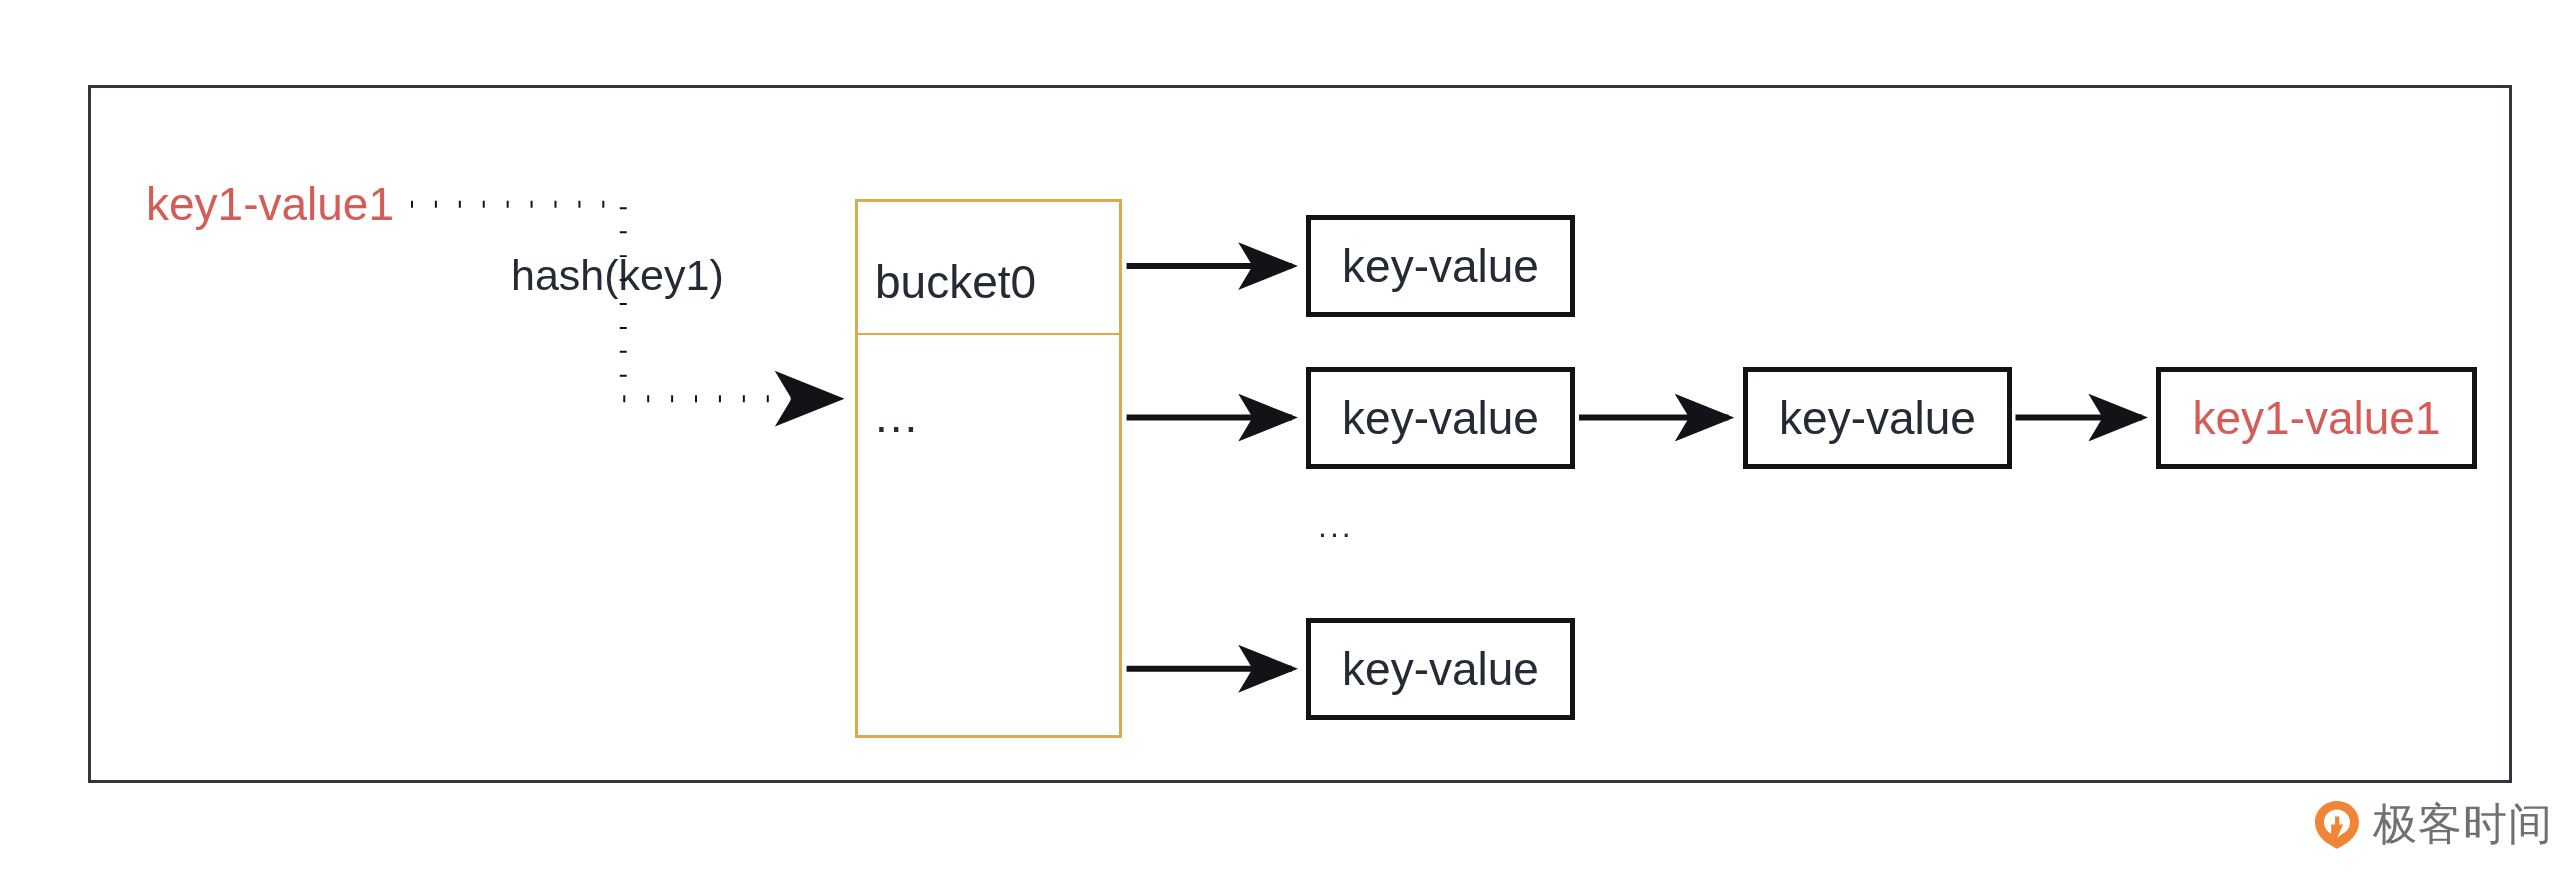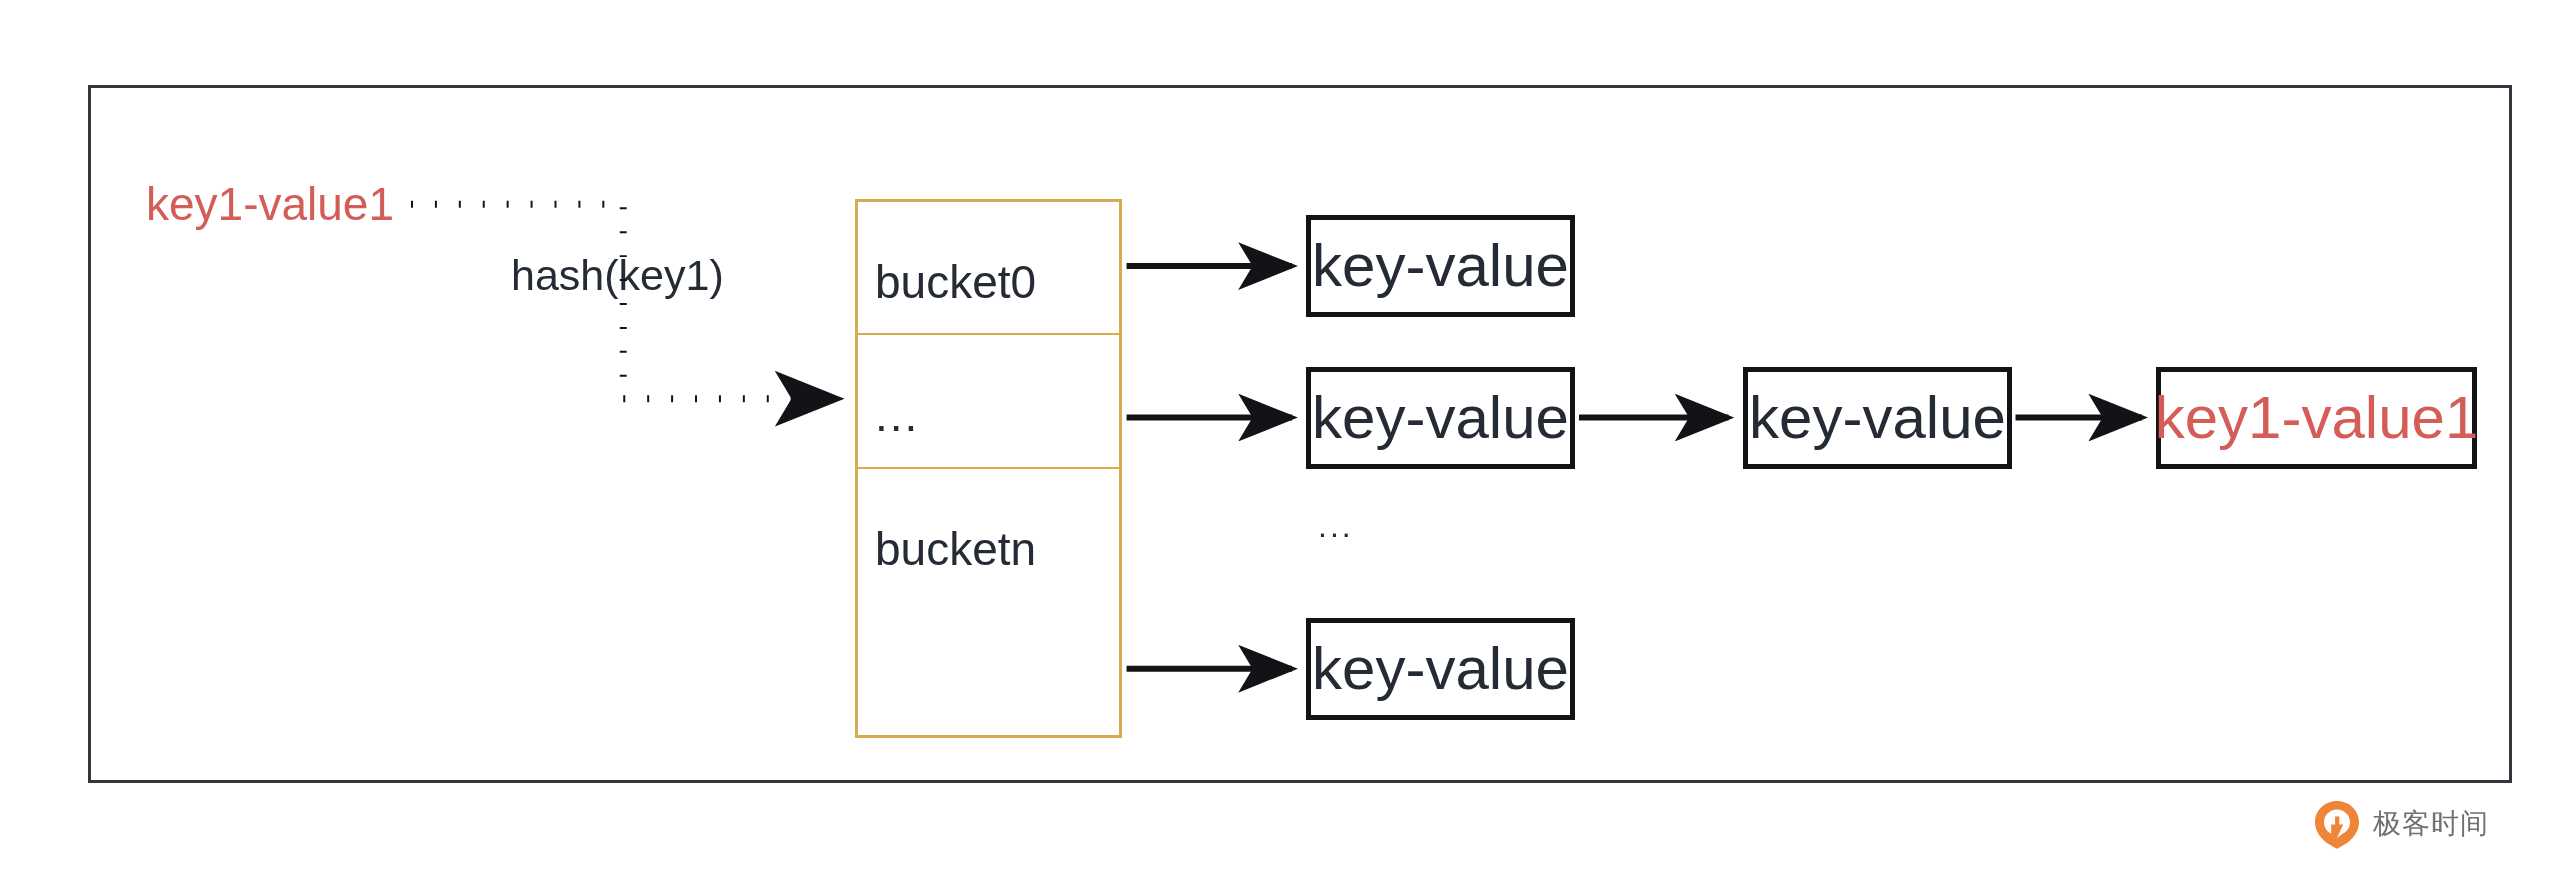--- a/index.html
+++ b/index.html
@@ -89,21 +89,21 @@
   .kv-box {
     position: absolute;
     box-sizing: border-box;
     border: 5px solid #111317;
     background: #ffffff;
     display: flex;
     align-items: center;
     justify-content: center;
   }
   .kv-text {
-    font-size: 60px;
+    font-size: 46px;
     color: #252b35;
     font-family: "Liberation Sans", sans-serif;
     white-space: nowrap;
     line-height: 1;
   }
   .kv-text.red {
     color: #d45d58;
   }
   #kv-r0-c0 { left: 1306px; top: 215px; width: 269px; height: 102px; }
   #kv-r1-c0 { left: 1306px; top: 367px; width: 269px; height: 102px; }
@@ -130,21 +130,21 @@
   
   #watermark {
     position: absolute;
     left: 2311px;
     top: 798px;
     display: flex;
     align-items: center;
     gap: 10px;
   }
   #watermark-text {
-    font-size: 28px;
+    font-size: 44px;
     color: #6e7074;
     font-family: "DejaVu Sans", sans-serif;
     letter-spacing: 1px;
     line-height: 1;
   }
 </style>
 </head>
 <body>
 
 <div id="canvas">
@@ -154,23 +154,20 @@
   <div class="txt red" id="source-label">key1-value1</div>
 
   <div class="txt" id="hash-label">hash(key1)</div>
 
   <div id="bucket-table">
     <div class="bucket-row">
       <span class="bucket-label">bucket0</span>
     </div>
     <div class="bucket-row">
       <span class="bucket-label ellipsis">...</span>
-    </div>
-    <div class="bucket-row">
-      <span class="bucket-label">bucketn</span>
     </div>
   </div>
 
   <div class="kv-box" id="kv-r0-c0">
     <span class="kv-text">key-value</span>
   </div>
 
   <div class="kv-box" id="kv-r1-c0">
     <span class="kv-text">key-value</span>
   </div>

